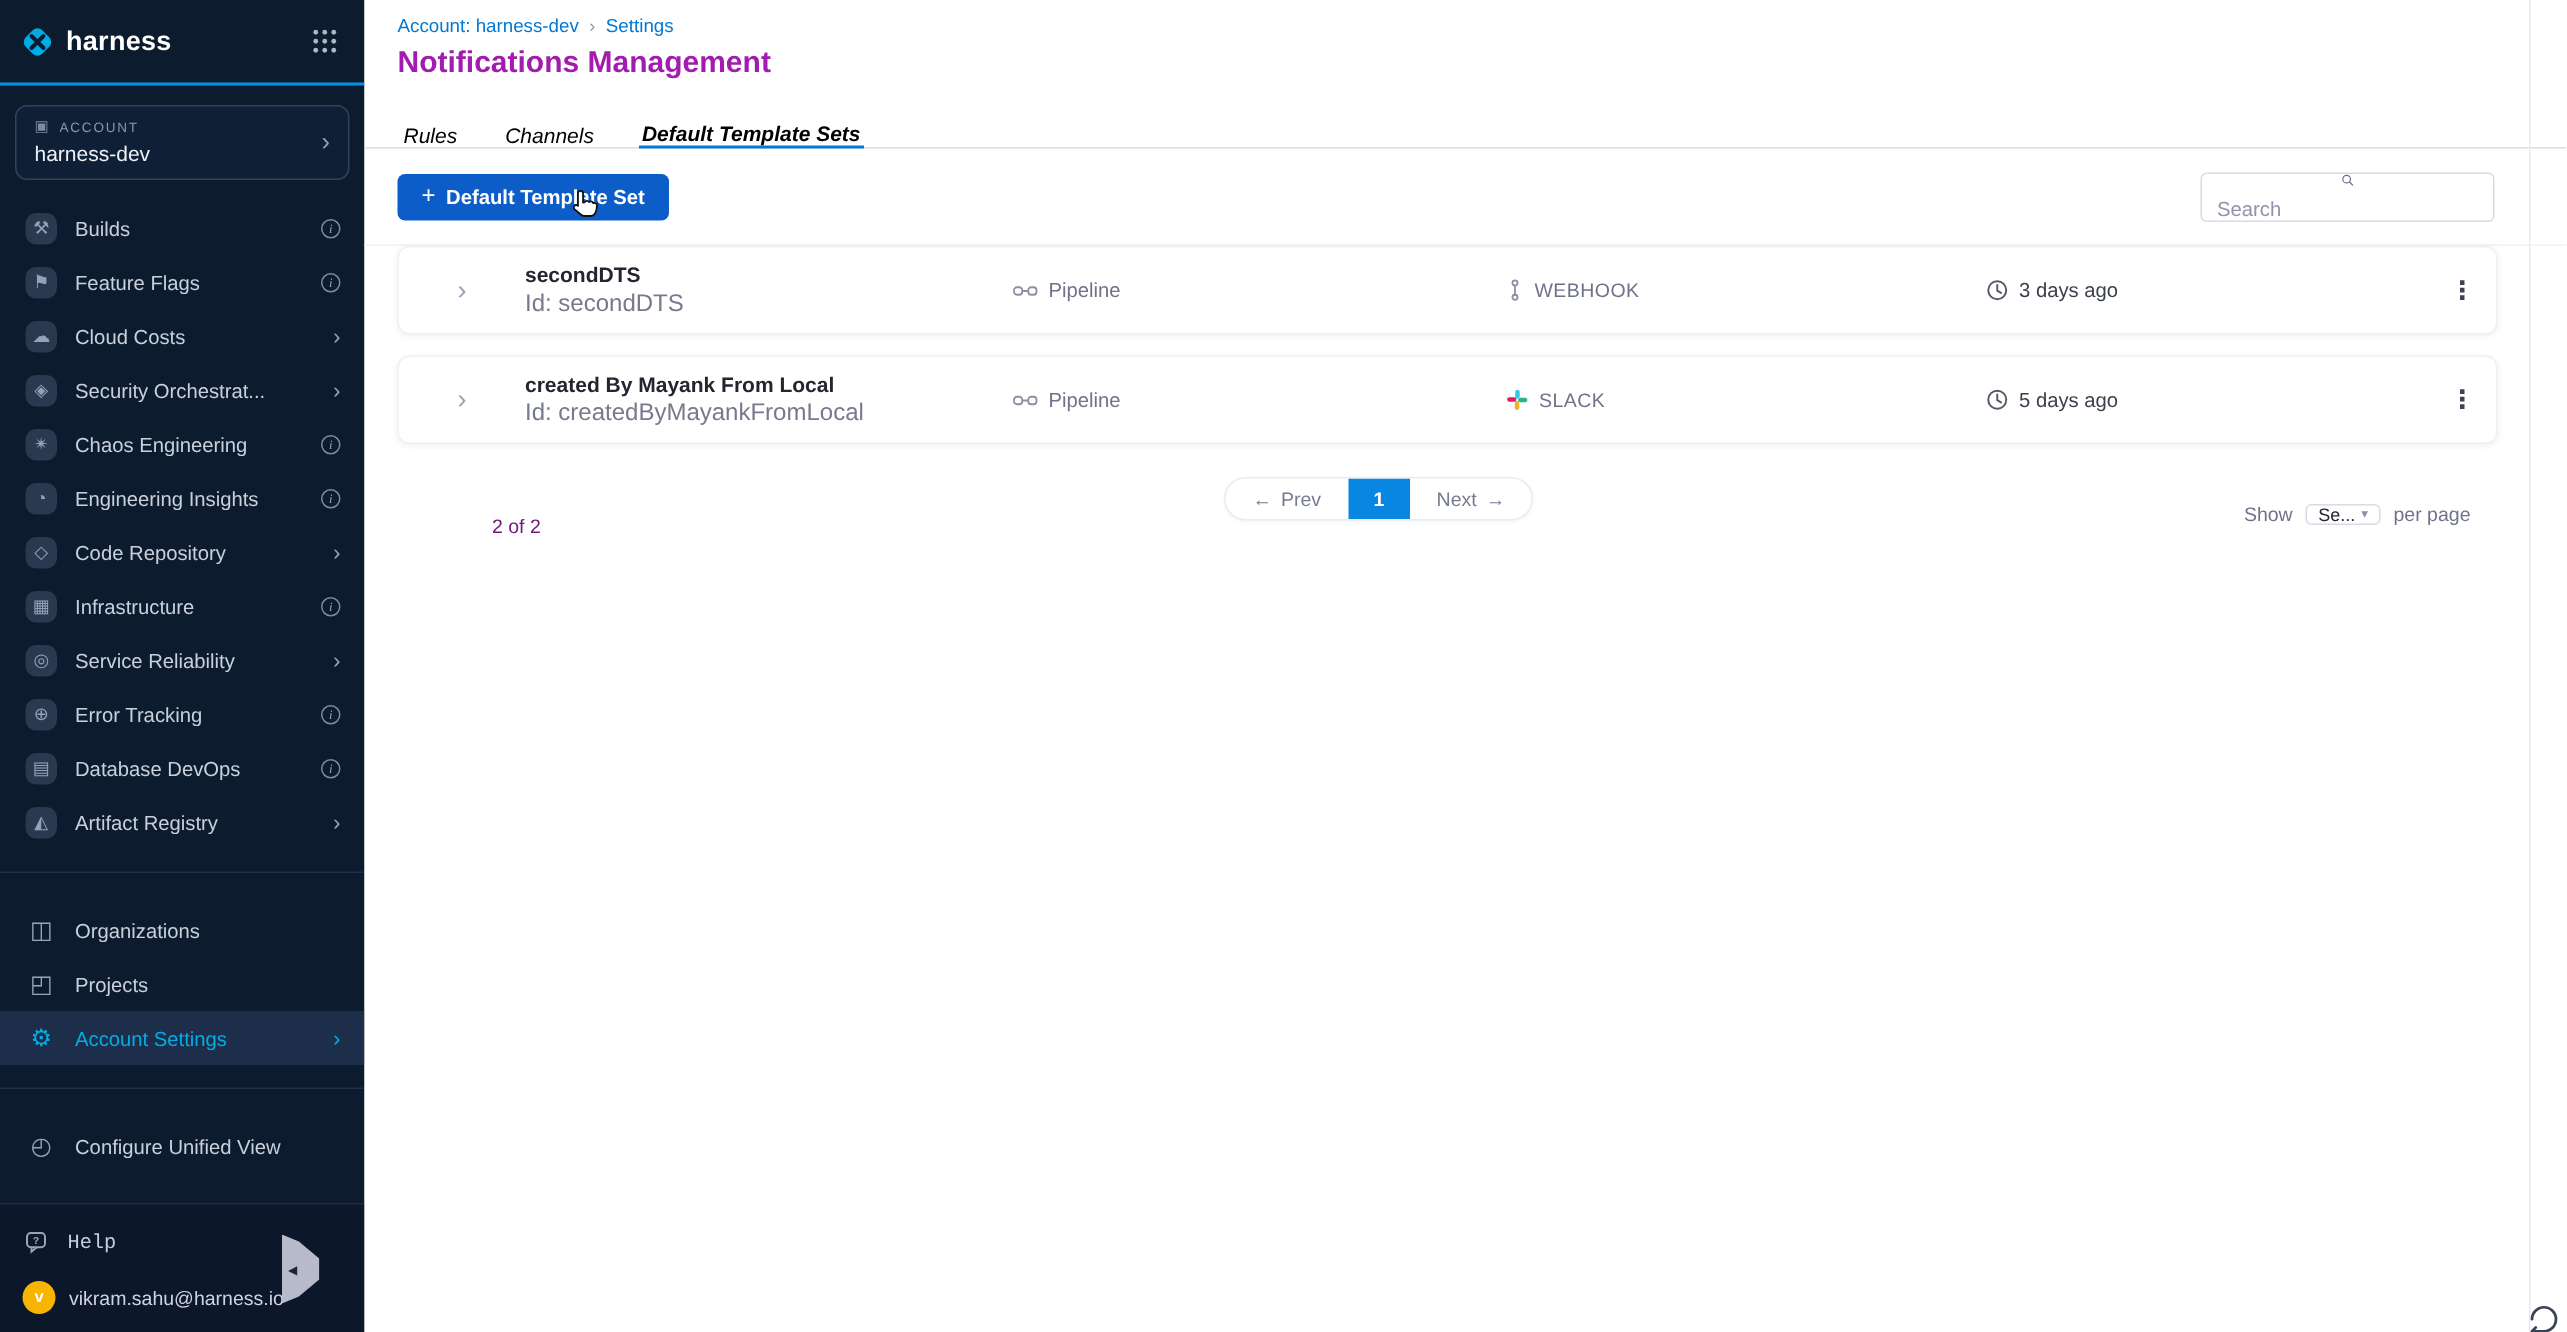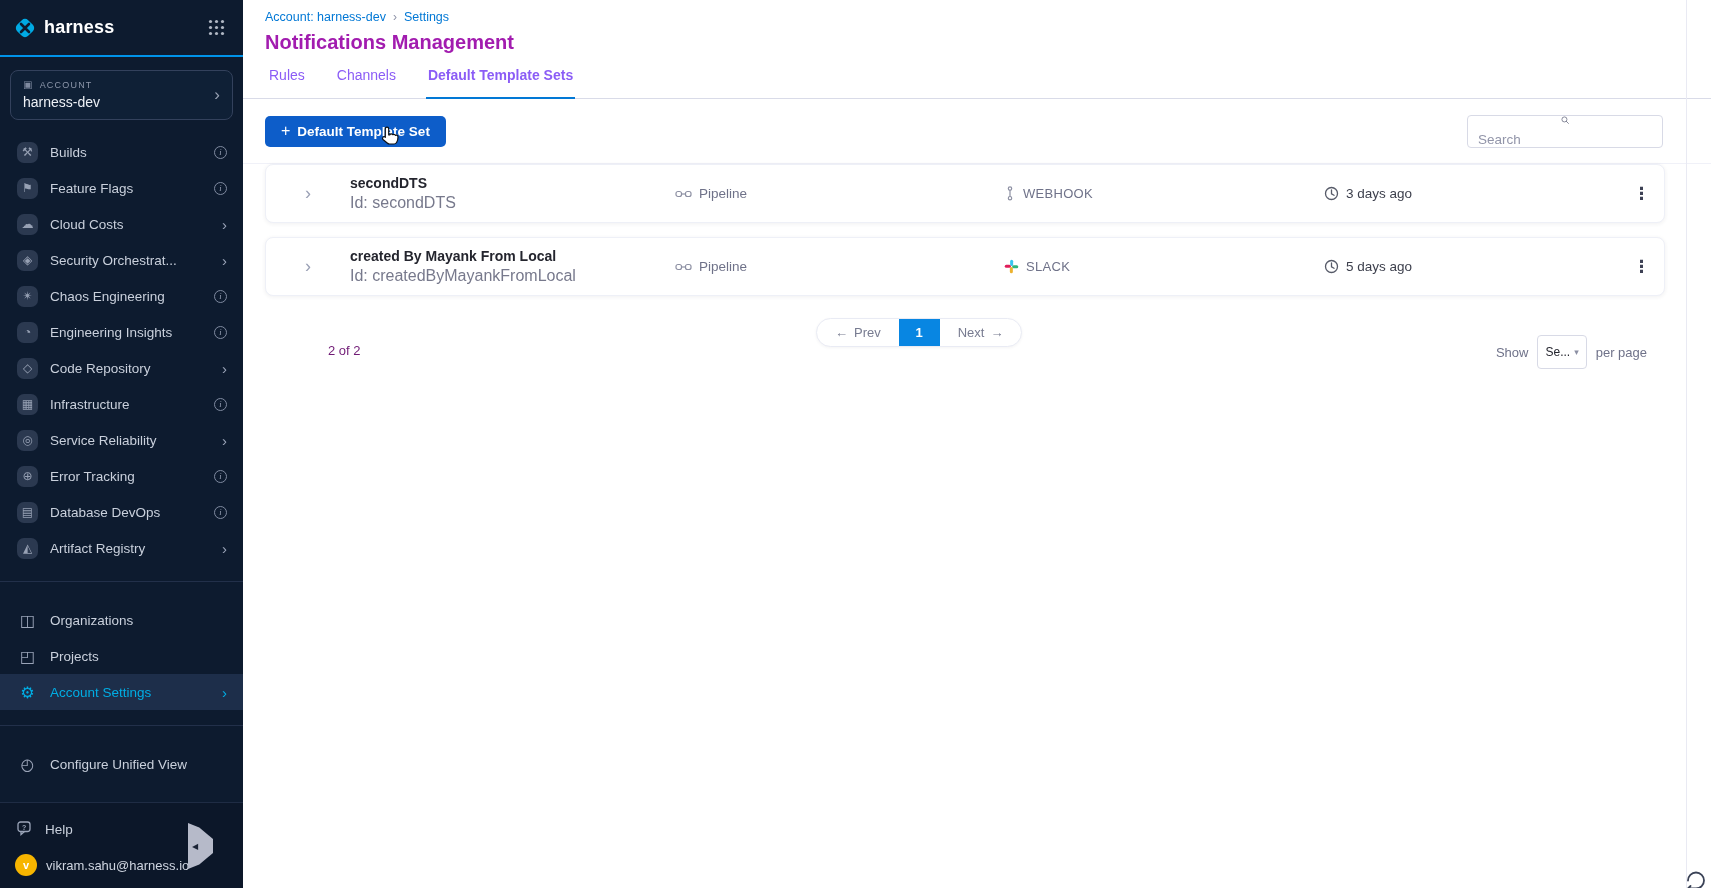--- a/index.html
+++ b/index.html
@@ -34,21 +34,21 @@
   .trail-chev { color:#9aa4b8; font-size:15px; }
   .sb-divider { height:1px; background:#22304a; margin:15px 0 14px 0; }
   .links .mod-icon, .single .mod-icon { background:transparent; font-size:16px; color:#9aa4b8; }
   .nav-item.is-active { background:#1d2e4a; color:#00ade4; }
   .nav-item.is-active .mod-icon { color:#00ade4; }
   .nav-item.is-active .trail-chev { color:#00ade4; }
 
   .help-section { position:absolute; top:802px; left:0; width:100%; height:100px;
                   background:#0c1729; border-top:1px solid #1f2c44; padding-top:18px; }
   .help-item { display:flex; gap:11px; align-items:center; padding:0 17px; color:#c9d0dc;
-               font-size:13.5px; cursor:pointer; }
+               font-size:13.5px; cursor:pointer;font-family:Liberation Mono, monospace; }
   .user-row { display:flex; gap:9px; align-items:center; padding:0 15px; margin-top:17px; cursor:pointer; }
   .avatar { width:22px; height:22px; border-radius:50%; background:#f7b500; color:#fff;
             font-size:11px; font-weight:700; display:flex; align-items:center; justify-content:center; }
   .user-email { font-size:13px; color:#cfd5e0; }
 
   .collapse-handle { position:absolute; left:188px; top:823px; width:25px; height:46px;
                      background:#b6bac9; z-index:5; cursor:pointer;
                      clip-path:polygon(0% 0%, 45% 10%, 100% 35%, 100% 65%, 45% 90%, 0% 100%);
                      display:flex; align-items:center; }
   .collapse-handle span { color:#1b2436; font-size:8px; margin-left:4px; }
@@ -56,21 +56,21 @@
   
   .main { flex:1; position:relative; background:#fff; }
   .right-border { position:absolute; right:24px; top:0; bottom:0; width:1px; background:#e9eaf3; }
 
   .breadcrumb { padding:10px 0 0 22px; font-size:12.5px; display:flex; gap:7px; align-items:center; }
   .crumb { color:#0278d5; cursor:pointer; }
   .crumb-sep { color:#8f93a8; font-size:12px; }
   .page-title { padding:7px 0 0 22px; font-size:20px; font-weight:700; color:#a21caf; }
 
   .tabs { margin-top:13px; display:flex; gap:28px; padding-left:24px; border-bottom:1px solid #d9dbe8; height:32px; }
-  .tab { font-size:14px; color:#8b5cf6; cursor:pointer; padding:0 2px; display:flex; align-items:flex-start; }
+  .tab { font-size:14px; color:#000000; cursor:pointer; padding:0 2px; display:flex; align-items:flex-end;font-style:italic; }
   .tab.active { font-weight:700; border-bottom:2px solid #0278d5; margin-bottom:-1px; }
 
   .toolbar { height:65px; display:flex; align-items:center; justify-content:space-between;
              padding:0 48px 0 22px; border-bottom:1px solid #f0f1f8; }
   .primary-btn { background:#0d5dc9; color:#fff; border:none; border-radius:5px; height:31px;
                  padding:0 16px; font-size:13.5px; font-weight:700; display:flex; align-items:center;
                  gap:7px; cursor:pointer; font-family:inherit; }
   .primary-btn .plus { font-size:16px; font-weight:400; }
   .search-box { width:196px; height:33px; border:1px solid #d8dae6; border-radius:4px;
                 display:flex; align-items:center; padding:0 10px; gap:8px; background:#fff;flex-direction:column; }
@@ -95,21 +95,21 @@
   .pagination { position:relative; height:40px; margin-top:22px; }
   .pg-count { position:absolute; left:37px; top:25px; font-size:13px; color:#701a75;margin-left:48px; }
   .pg-pill { position:absolute; left:573px; top:0; height:29px; display:flex; align-items:stretch;
              border:1px solid #e9ebf4; border-radius:16px; overflow:hidden; background:#fff;
              box-shadow:0 1px 3px rgba(40,41,61,.05); }
   .pg-btn { display:flex; align-items:center; gap:6px; padding:0 18px; font-size:13px; color:#777b90; cursor:pointer; }
   .pg-page { width:41px; background:#0886e2; color:#fff; font-size:13px; font-weight:700;
              display:flex; align-items:center; justify-content:center; cursor:pointer; }
   .pg-right { position:absolute; right:64px; top:17px; display:flex; align-items:center; gap:9px;
               font-size:13px; color:#6f7289; }
-  .pg-select { border:1px solid #d8dae6; border-radius:4px; height:34px; padding:0 7px; display:flex;
+  .pg-select { border:1px solid #d8dae6; border-radius:4px; height:14px; padding:0 7px; display:flex;
                align-items:center; gap:4px; font-size:12px; color:#24252e; cursor:pointer; background:#fff; }
   .pg-select .caret { color:#8b8fa3; font-size:9px; }
 
   .cursor-overlay { position:absolute; left:136px; top:125px; z-index:9; pointer-events:none; }
   .chat-widget { position:absolute; right:3px; bottom:-7px; color:#3a4256; }
 </style>
 </head>
 <body>
 
 <div class="app">

